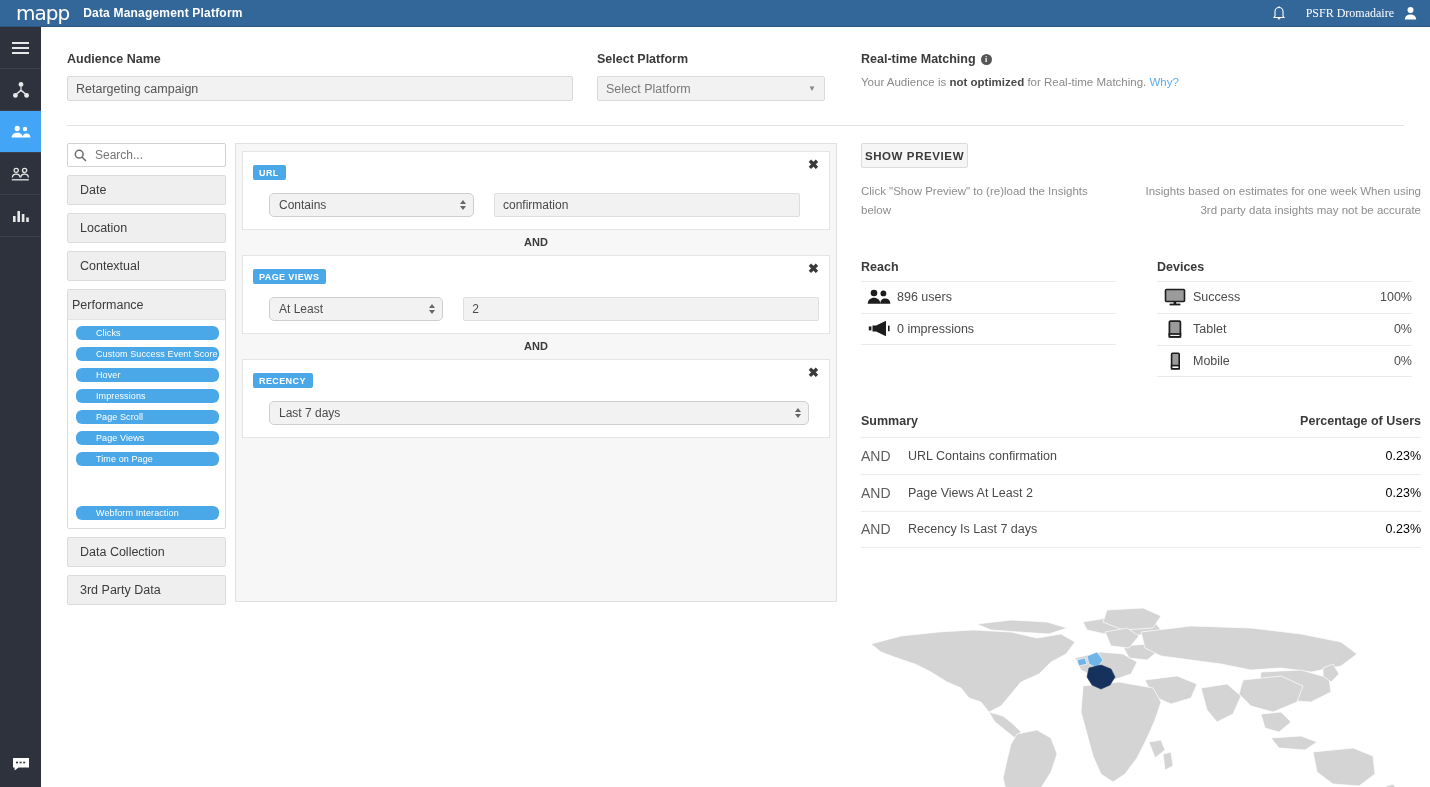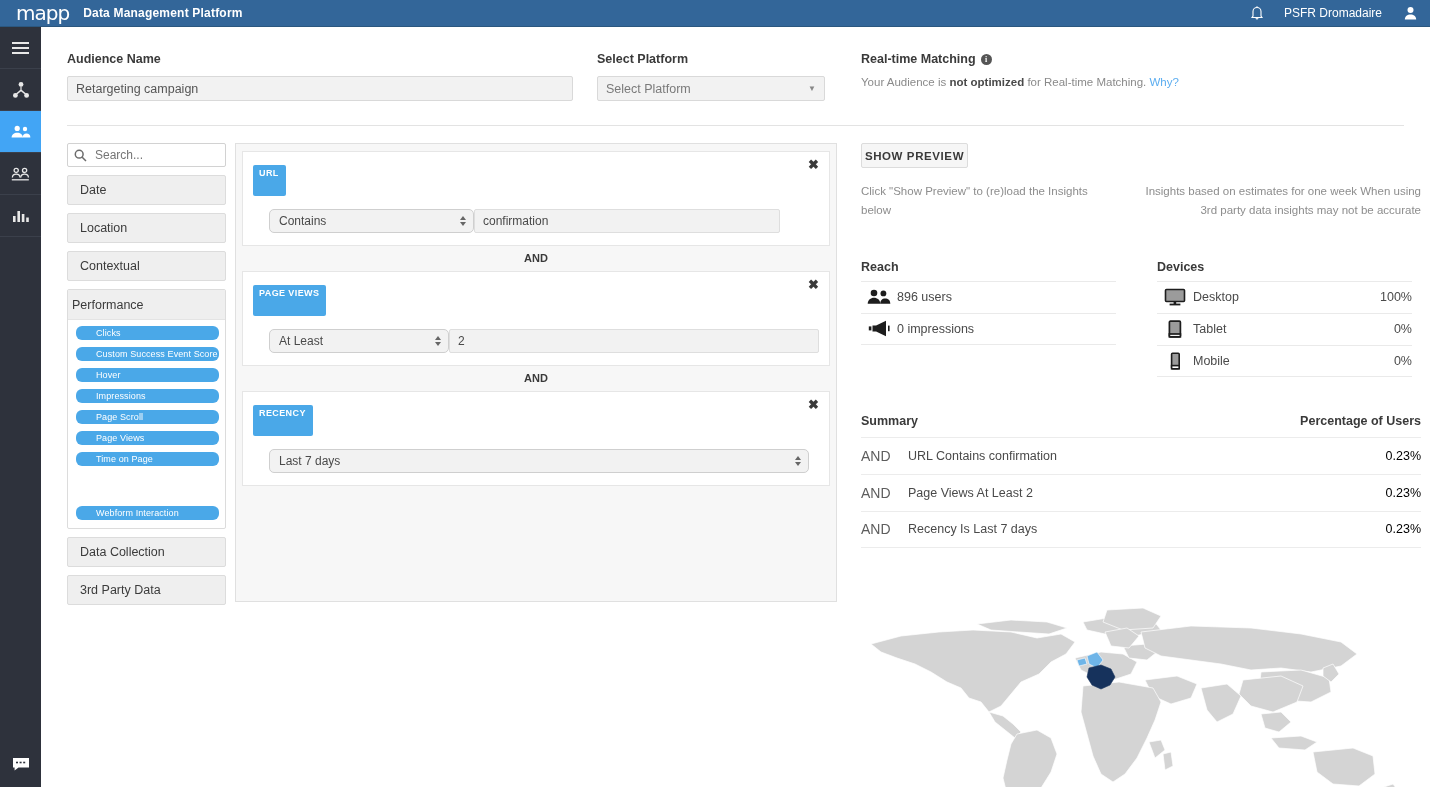--- a/index.html
+++ b/index.html
@@ -25,21 +25,21 @@
   }
   .brand-title {
     margin-left: 14px; color: #ffffff; font-size: 12px; font-weight: bold;
     letter-spacing: 0.2px;
   }
   .topbar-right {
     margin-left: auto; display: flex; align-items: center; gap: 0px;
     padding-right: 10px;
   }
   .bell { width: 34px; height: 27px; display:flex; align-items:center; justify-content:center; cursor:pointer;}
-  .user-name { color:#ffffff; font-size: 12px; margin: 0 18px 0 10px; white-space: nowrap;}
+  .user-name { color:#ffffff; font-size: 12px; margin: 0 6px 0 10px; white-space: nowrap; font-family: Liberation Serif, serif;}
   .user-ico { width: 20px; height: 27px; display:flex; align-items:center; justify-content:center; cursor: pointer;}
 
   
   .rail {
     position: absolute; top: 27px; left: 0; width: 41px; height: 760px;
     background: #2e323c;
   }
   .rail-item {
     width: 41px; height: 41px; display: flex; align-items: center; justify-content: center;
     cursor: pointer;
@@ -117,27 +117,27 @@
   .builder {
     position:absolute; left: 194px; top: 116px; width: 602px; height: 459px;
     background: #f7f7f7; border: 1px solid #e0e0e0;
   }
   .rule {
     position: relative; margin: 7px 6px 0 6px; background:#fff;
     border: 1px solid #e6e6e6; padding: 10px 10px 12px 10px;
   }
   .rule-tag {
     display:inline-block; background:#4aa8e8; color:#fff; font-size:9px;
-    font-weight:bold; padding: 3px 7px 18px 6px; border-radius:2px; letter-spacing:0.4px;
+    font-weight:bold; padding: 3px 7px 2px 6px; border-radius:2px; letter-spacing:0.4px;
   }
   .rule-close {
     position:absolute; right: 10px; top: 6px; font-size: 13px; color:#3a3a3a;
     cursor:pointer; font-weight:bold; line-height:1;
   }
-  .rule-body { margin-top: 13px; padding-left: 16px; display:flex; gap: 0; align-items:center; }
+  .rule-body { margin-top: 13px; padding-left: 16px; display:flex; gap: 20px; align-items:center; }
   .sel {
     position: relative; height: 24px; background:#f2f2f2;
     border: 1px solid #cfcfcf; border-radius: 5px; display:flex; align-items:center;
     padding: 0 22px 0 9px; font-size: 12px; color:#4a4a4a; cursor:pointer;
   }
   .sel .spin {
     position:absolute; right:7px; top:50%; transform: translateY(-50%);
     display:flex; flex-direction:column; gap:2px; line-height: 0;
   }
   .sel .spin i { width:0;height:0;border-left:3px solid transparent;border-right:3px solid transparent; }
@@ -437,21 +437,21 @@
           <div class="stat-title">Devices</div>
 
           <div class="stat-row">
             <span class="stat-ico">
               <svg width="22" height="18" viewBox="0 0 22 18" fill="none">
                 <rect x="1.5" y="1.5" width="19" height="12" rx="1" fill="#9b9b9b" stroke="#1d1d1d" stroke-width="1.6"></rect>
                 <rect x="9.6" y="13.5" width="2.6" height="2.6" fill="#1d1d1d"></rect>
                 <rect x="5.6" y="15.6" width="10.8" height="1.8" fill="#1d1d1d"></rect>
               </svg>
             </span>
-            <span>Desktop</span>
+            <span>Success</span>
             <span class="stat-val">100%</span>
           </div>
 
           <div class="stat-row">
             <span class="stat-ico">
               <svg width="14" height="18" viewBox="0 0 14 18" fill="none">
                 <rect x="1.4" y="1.2" width="11" height="15.6" rx="1" fill="#9b9b9b" stroke="#1d1d1d" stroke-width="1.7"></rect>
                 <rect x="1.4" y="14" width="11" height="2.8" fill="#ffffff" stroke="#1d1d1d" stroke-width="1.7"></rect>
               </svg>
             </span>

